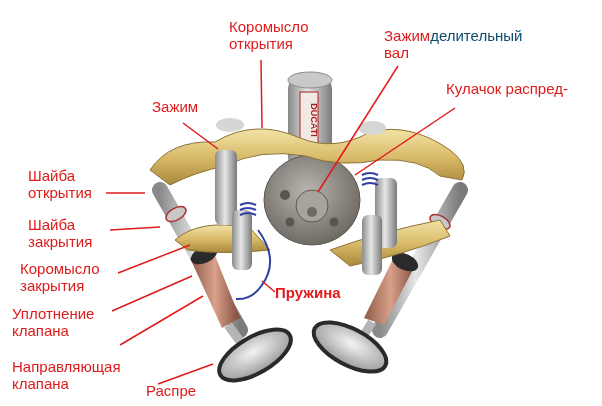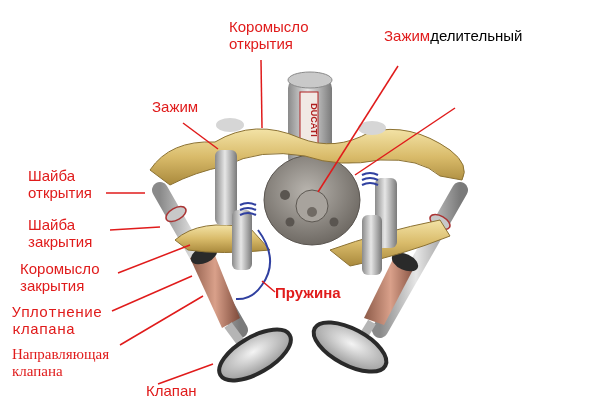--- a/index.html
+++ b/index.html
@@ -1,18 +1,18 @@
 <!DOCTYPE html>
 <html><head>
 <meta charset="utf-8">
 <style>
   html, body { margin:0; padding:0; background:#ffffff; }
   body { width:602px; height:406px; position:relative; overflow:hidden; font-family:"Liberation Sans", sans-serif; }
   .lbl { position:absolute; color:#e01b1b; font-size:15px; line-height:17px; white-space:nowrap; }
-  .fade { color:#000000;margin-top:42px; }
+  .fade { color:#0c4a6e;margin-top:42px; }
   svg.art { position:absolute; left:0; top:0; }
 </style>
 </head>
 <body>
 
 <svg class="art" width="602" height="406" viewBox="0 0 602 406">
   <defs>
     <linearGradient id="gold" x1="0" y1="0" x2="0" y2="1">
       <stop offset="0" stop-color="#f3e3a6"></stop>
       <stop offset="0.5" stop-color="#d9bb6a"></stop>
@@ -111,23 +111,25 @@
   </g>
 </svg>
 
 <div class="lbl" style="left:229px;top:18px;">
   <div>Коромысло</div>
   <div>открытия</div>
 </div>
 
 <div class="lbl" style="left:384px;top:27px;">
   <div><span>Зажим</span><span class="fade">делительный</span></div>
+  <div>вал</div>
 </div>
 
 <div class="lbl" style="left:446px;top:80px;">
+  <div>Кулачок распред-</div>
 </div>
 
 <div class="lbl" style="left:152px;top:98px;text-align:center;">
   <div>Зажим</div>
 </div>
 
 <div class="lbl" style="left:28px;top:167px;">
   <div>Шайба</div>
   <div>открытия</div>
 </div>
@@ -139,25 +141,25 @@
 
 <div class="lbl" style="left:20px;top:260px;">
   <div>Коромысло</div>
   <div>закрытия</div>
 </div>
 
 <div class="lbl" style="left:275px;top:284px;font-weight:bold;">
   <div>Пружина</div>
 </div>
 
-<div class="lbl" style="left:12px;top:305px;font-family:Liberation Mono, monospace;">
+<div class="lbl" style="left:12px;top:305px;">
   <div>Уплотнение</div>
   <div>клапана</div>
 </div>
 
-<div class="lbl" style="left:12px;top:346px;font-family:Liberation Serif, serif;">
+<div class="lbl" style="left:12px;top:358px;">
   <div>Направляющая</div>
   <div>клапана</div>
 </div>
 
 <div class="lbl" style="left:146px;top:382px;">
-  <div>Клапан</div>
+  <div>Распре</div>
 </div>
 
 </body></html>

